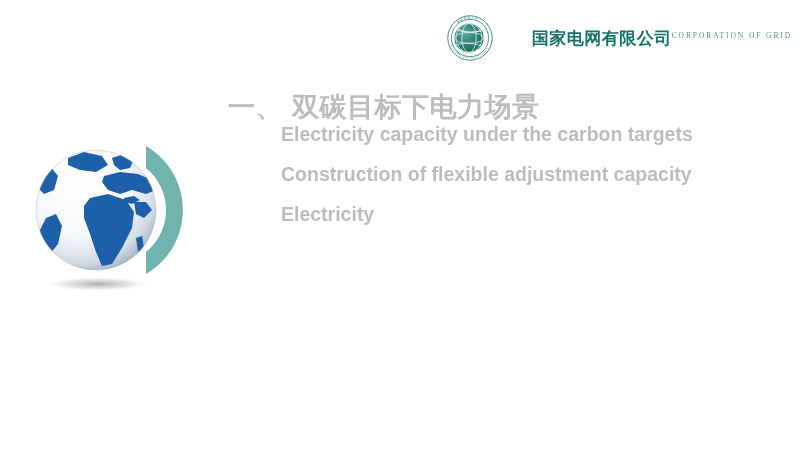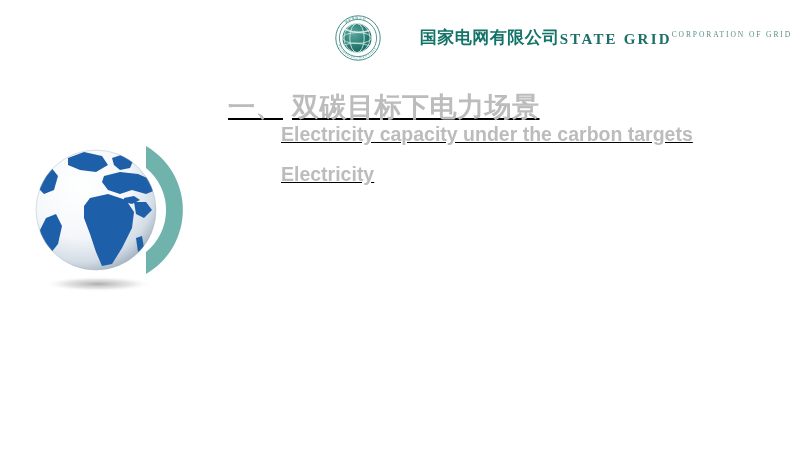--- a/index.html
+++ b/index.html
@@ -49,21 +49,21 @@
   
   .globe-wrap{
     position:absolute;left:28px;top:132px;width:185px;height:185px;
   }
   .globe-wrap svg{display:block;}
 
   
   .agenda{
     position:absolute;left:228px;top:92px;width:560px;
   }
-  .agenda-item{ margin-bottom:17px;text-decoration:underline; }
+  .agenda-item{ margin-bottom:17px; }
   .agenda-item:last-child{margin-bottom:0;}
   .line-cn{
     font-family:"DejaVu Sans","Liberation Sans",sans-serif;
     font-size:27px;font-weight:bold;
     color:#bcbcbc;
     line-height:1.12;
     white-space:nowrap;
     letter-spacing:0.5px;
   }
   .line-en{
@@ -109,21 +109,20 @@
         <text font-size="2.9" fill="#2e8278" font-family="DejaVu Sans, sans-serif" letter-spacing="0.6">
           <textPath href="#arcTop" startOffset="28%">国家电网公司</textPath>
         </text>
         <text font-size="2.6" fill="#2e8278" font-family="Liberation Serif, serif" letter-spacing="0.45">
           <textPath href="#arcBot" startOffset="17%">STATE GRID CORPORATION</textPath>
         </text>
       </svg>
     </div>
     <div class="logo-text">
       <div class="logo-cn">国家电网有限公司</div>
-      <div class="logo-en">STATE GRID</div>
       <div class="logo-sub">CORPORATION OF GRID</div>
     </div>
   </div>
 
   <div class="globe-wrap">
     <svg width="185" height="185" viewBox="0 0 185 185" xmlns="http://www.w3.org/2000/svg">
       <defs>
         <radialGradient id="sphere" cx="36%" cy="30%" r="74%">
           <stop offset="0%" stop-color="#ffffff"></stop>
           <stop offset="58%" stop-color="#f4f7fa"></stop>
@@ -185,20 +184,21 @@
 
     <div class="agenda-item">
       <div class="line-cn">
         <span class="num">一、</span><span>双碳目标下电力场景</span>
       </div>
       <div class="line-en">Electricity capacity under the carbon targets</div>
     </div>
 
 
     <div class="agenda-item">
+      <div class="line-en">Construction of flexible adjustment capacity</div>
     </div>
 
     <div class="agenda-item">
       <div class="line-en">Electricity</div>
     </div>
 
   </div>
 
 </div>
 

